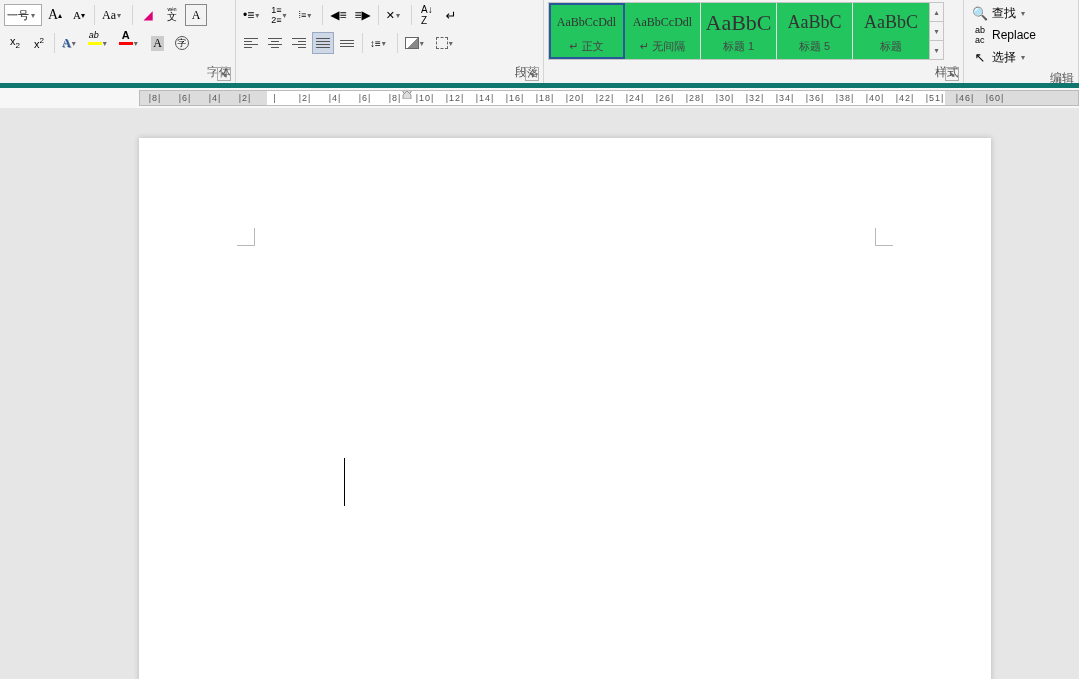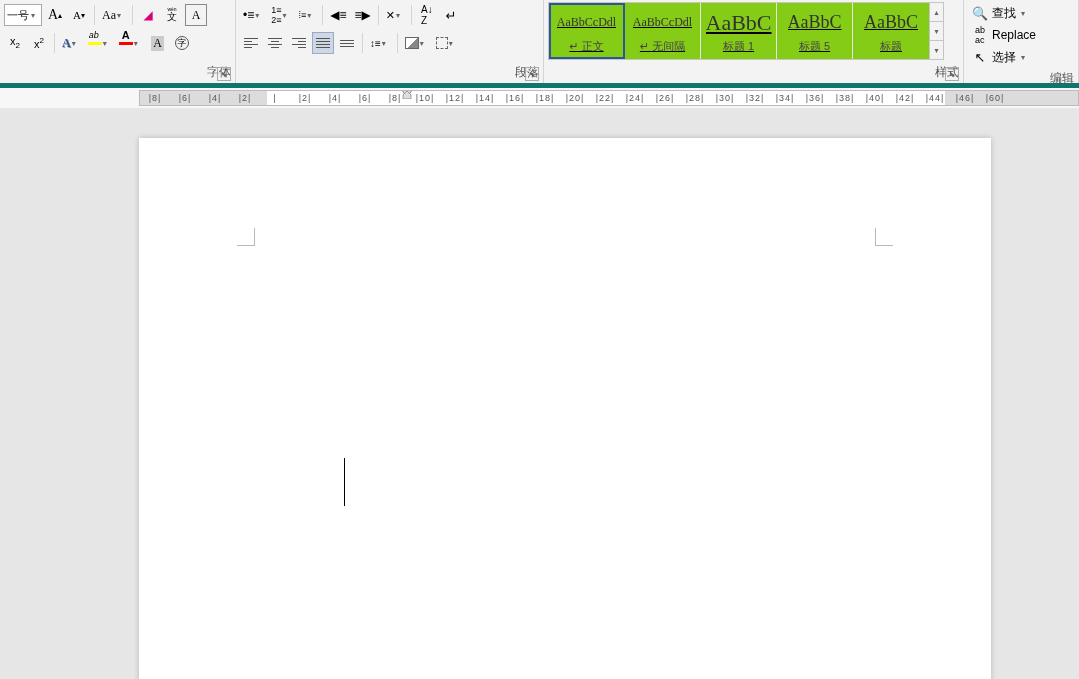--- a/index.html
+++ b/index.html
@@ -15,21 +15,21 @@
     .btn { display: inline-flex; align-items: center; justify-content: center; min-width: 22px; height: 22px; cursor: pointer; border: 1px solid transparent; padding: 0 2px; }
     .btn.active { background: #cdd7e6; border-color: #9aaac4; }
     .dd { width: 8px; font-size: 8px; color: #666; margin-left: 1px; cursor: pointer; }
     .outlined { border: 1px solid #888; }
     
     .font-size-box { width: 38px; height: 22px; border: 1px solid #aaa; background: #fff; display: flex; align-items: center; padding: 0 2px; font-size: 11px; }
     .font-size-box .dd { margin-left: auto; }
     
     
     .styles-wrap { display: flex; }
-    .styles-gallery { display: flex; border: 1px solid #c5c5c5; background: #84cc16; height: 58px; text-decoration: underline; }
+    .styles-gallery { display: flex; border: 1px solid #c5c5c5; background: #22c55e; height: 58px; }
     .style-card { width: 76px; border-right: 1px solid #e5e5e5; display: flex; flex-direction: column; align-items: center; justify-content: center; cursor: pointer; padding: 2px; }
     .style-card:last-child { border-right: none; }
     .style-card.selected { outline: 2px solid #2a579a; outline-offset: -2px; }
     .style-preview { font-family: "Times New Roman", serif; color: #333; height: 28px; display: flex; align-items: center; overflow: hidden; white-space: nowrap; }
     .style-name { font-size: 11px; margin-top: 2px; color: #444; }
     .gallery-scroll { width: 14px; border: 1px solid #c5c5c5; border-left: none; display: flex; flex-direction: column; }
     .gallery-scroll div { flex: 1; display: flex; align-items: center; justify-content: center; font-size: 8px; color: #666; cursor: pointer; border-bottom: 1px solid #c5c5c5; }
     .gallery-scroll div:last-child { border-bottom: none; }
     
     
@@ -316,21 +316,21 @@
         <div class="tick">|24|</div>
         <div class="tick">|26|</div>
         <div class="tick">|28|</div>
         <div class="tick">|30|</div>
         <div class="tick">|32|</div>
         <div class="tick">|34|</div>
         <div class="tick">|36|</div>
         <div class="tick">|38|</div>
         <div class="tick">|40|</div>
         <div class="tick">|42|</div>
-        <div class="tick">|44|</div>
+        <div class="tick">|51|</div>
         <div class="tick">|46|</div>
         <div class="tick">|60|</div>
       </div>
     <svg class="indent-marker top" viewBox="0 0 10 8">
         <polygon points="0,0 10,0 5,8" fill="#ddd" stroke="#888"></polygon>
       </svg>
     <svg class="indent-marker bottom" viewBox="0 0 10 10">
         <polygon points="5,0 10,5 10,10 0,10 0,5" fill="#ddd" stroke="#888"></polygon>
       </svg>
   </div>

